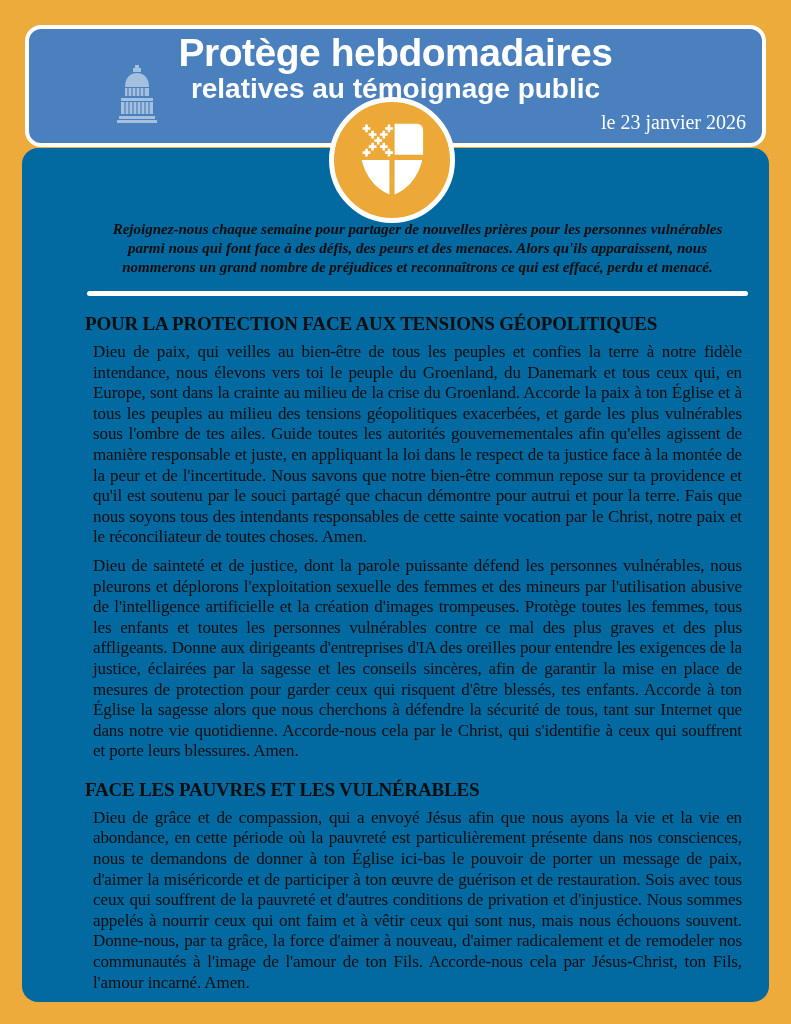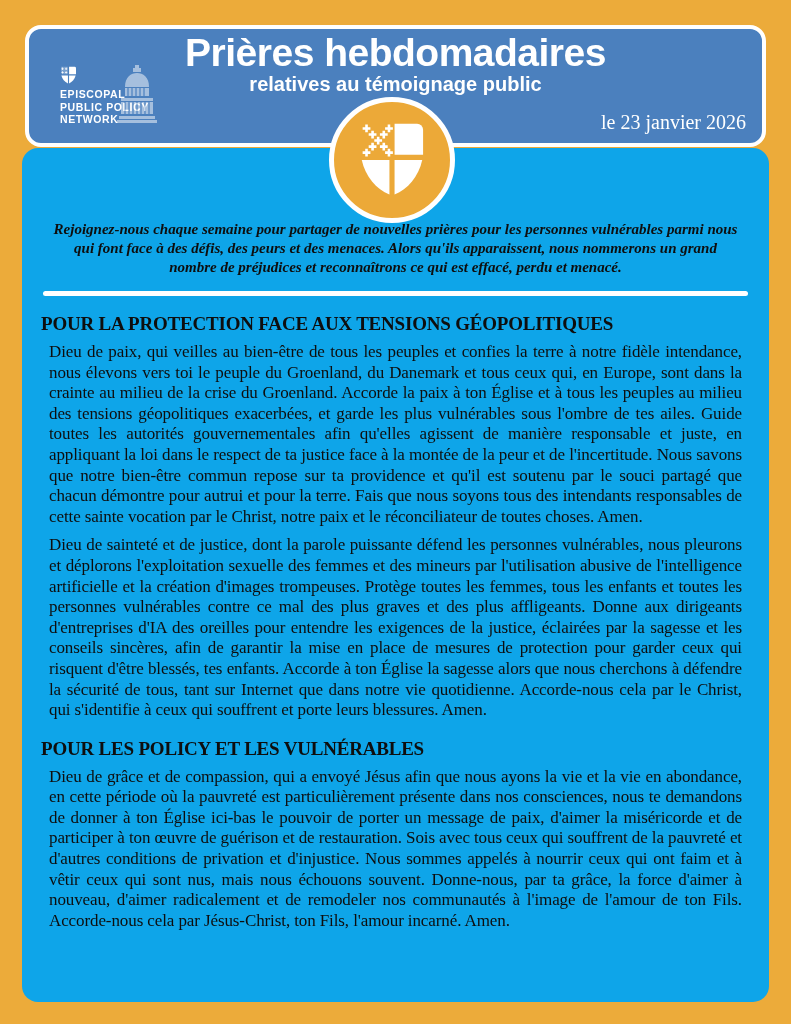--- a/index.html
+++ b/index.html
@@ -8,23 +8,24 @@
     width:791px;height:1024px;
     background:#ECAB3A;
     overflow:hidden;
     font-family:"Liberation Serif", serif;
   }
   
   .panel{
     position:absolute;
     left:22px;top:148px;
     width:747px;height:854px;
-    background:#0ea5e9;
+    background:#0369a1;
     border-radius:16px;
     box-sizing:border-box;
+    padding-left:44px;
   }
   
   .header{
     position:absolute;
     left:25px;top:25px;
     width:741px;height:122px;
     background:#4B80BE;
     border:4px solid #ffffff;
     border-radius:16px;
     box-sizing:border-box;
@@ -37,21 +38,21 @@
     font-weight:bold;
     font-size:39px;
     letter-spacing:-0.5px;
     line-height:1.05;
   }
   .subtitle{
     margin:0;
     text-align:center;
     font-family:"Liberation Sans", sans-serif;
     font-weight:bold;
-    font-size:20px;
+    font-size:28px;
     line-height:1.05;
   }
   .logo{
     position:absolute;
     left:31px;top:37px;
     width:130px;
   }
   .logo .mini-shield{display:block;margin:0 0 3px 1px;}
   .logo .org-line{
     font-family:"Liberation Sans", sans-serif;
@@ -133,47 +134,30 @@
       <div>
         <h2 class="section-title">POUR LA PROTECTION FACE AUX TENSIONS GÉOPOLITIQUES</h2>
         <p class="section-body">Dieu de paix, qui veilles au bien-être de tous les peuples et confies la terre à notre fidèle intendance, nous élevons vers toi le peuple du Groenland, du Danemark et tous ceux qui, en Europe, sont dans la crainte au milieu de la crise du Groenland. Accorde la paix à ton Église et à tous les peuples au milieu des tensions géopolitiques exacerbées, et garde les plus vulnérables sous l'ombre de tes ailes. Guide toutes les autorités gouvernementales afin qu'elles agissent de manière responsable et juste, en appliquant la loi dans le respect de ta justice face à la montée de la peur et de l'incertitude. Nous savons que notre bien-être commun repose sur ta providence et qu'il est soutenu par le souci partagé que chacun démontre pour autrui et pour la terre. Fais que nous soyons tous des intendants responsables de cette sainte vocation par le Christ, notre paix et le réconciliateur de toutes choses. Amen.</p>
       </div>
 
       <div>
         <p class="section-body">Dieu de sainteté et de justice, dont la parole puissante défend les personnes vulnérables, nous pleurons et déplorons l'exploitation sexuelle des femmes et des mineurs par l'utilisation abusive de l'intelligence artificielle et la création d'images trompeuses. Protège toutes les femmes, tous les enfants et toutes les personnes vulnérables contre ce mal des plus graves et des plus affligeants. Donne aux dirigeants d'entreprises d'IA des oreilles pour entendre les exigences de la justice, éclairées par la sagesse et les conseils sincères, afin de garantir la mise en place de mesures de protection pour garder ceux qui risquent d'être blessés, tes enfants. Accorde à ton Église la sagesse alors que nous cherchons à défendre la sécurité de tous, tant sur Internet que dans notre vie quotidienne. Accorde-nous cela par le Christ, qui s'identifie à ceux qui souffrent et porte leurs blessures. Amen.</p>
       </div>
 
       <div>
-        <h2 class="section-title">POUR LES POLICY ET LES VULNÉRABLES</h2>
+        <h2 class="section-title">FACE LES PAUVRES ET LES VULNÉRABLES</h2>
         <p class="section-body">Dieu de grâce et de compassion, qui a envoyé Jésus afin que nous ayons la vie et la vie en abondance, en cette période où la pauvreté est particulièrement présente dans nos consciences, nous te demandons de donner à ton Église ici-bas le pouvoir de porter un message de paix, d'aimer la miséricorde et de participer à ton œuvre de guérison et de restauration. Sois avec tous ceux qui souffrent de la pauvreté et d'autres conditions de privation et d'injustice. Nous sommes appelés à nourrir ceux qui ont faim et à vêtir ceux qui sont nus, mais nous échouons souvent. Donne-nous, par ta grâce, la force d'aimer à nouveau, d'aimer radicalement et de remodeler nos communautés à l'image de l'amour de ton Fils. Accorde-nous cela par Jésus-Christ, ton Fils, l'amour incarné. Amen.</p>
       </div>
     </div>
   </div>
 
   <div class="header">
-    <h1 class="title">Prières hebdomadaires</h1>
+    <h1 class="title">Protège hebdomadaires</h1>
     <div class="subtitle">relatives au témoignage public</div>
 
-    <div class="logo">
-      <svg class="mini-shield" width="15" height="19" viewBox="0 0 76 88">
-        <path d="M41 0 h28 a7 7 0 0 1 7 7 v31 H41 Z" fill="#ffffff"></path>
-        <path d="M0 0 h35 v38 H4 a62 62 0 0 1 -4 -22 Z" fill="#ffffff" opacity="0.25"></path>
-        <path d="M2 44 h33 v40 C19 77 6 62 2 44 Z" fill="#ffffff"></path>
-        <path d="M41 44 h33 C70 62 57 77 41 84 Z" fill="#ffffff"></path>
-        <g fill="#ffffff">
-          <path d="M6 4 h4 v4 h4 v4 h-4 v4 h-4 v-4 H2 V8 h4 Z"></path>
-          <path d="M24 22 h4 v4 h4 v4 h-4 v4 h-4 v-4 h-4 v-4 h4 Z"></path>
-          <path d="M24 4 h4 v4 h4 v4 h-4 v4 h-4 v-4 h-4 V8 h4 Z"></path>
-          <path d="M6 22 h4 v4 h4 v4 h-4 v4 H6 v-4 H2 v-4 h4 Z"></path>
-        </g>
-      </svg>
-      <div class="org-line">EPISCOPAL</div>
-      <div class="org-line">PUBLIC POLICY</div>
-      <div class="org-line">NETWORK</div>
-    </div>
 
     <svg class="capitol" width="40" height="60" viewBox="0 0 40 60" fill="#ffffff">
       <rect x="18" y="0" width="4" height="3"></rect>
       <rect x="16" y="3" width="8" height="4"></rect>
       <path d="M8 22 C8 12 14 8 20 8 C26 8 32 12 32 22 Z"></path>
       <g>
         <rect x="8" y="23" width="24" height="8"></rect>
         <line x1="11" y1="23" x2="11" y2="31" stroke="#4B80BE" stroke-width="1.2"></line>
         <line x1="15" y1="23" x2="15" y2="31" stroke="#4B80BE" stroke-width="1.2"></line>
         <line x1="19" y1="23" x2="19" y2="31" stroke="#4B80BE" stroke-width="1.2"></line>

